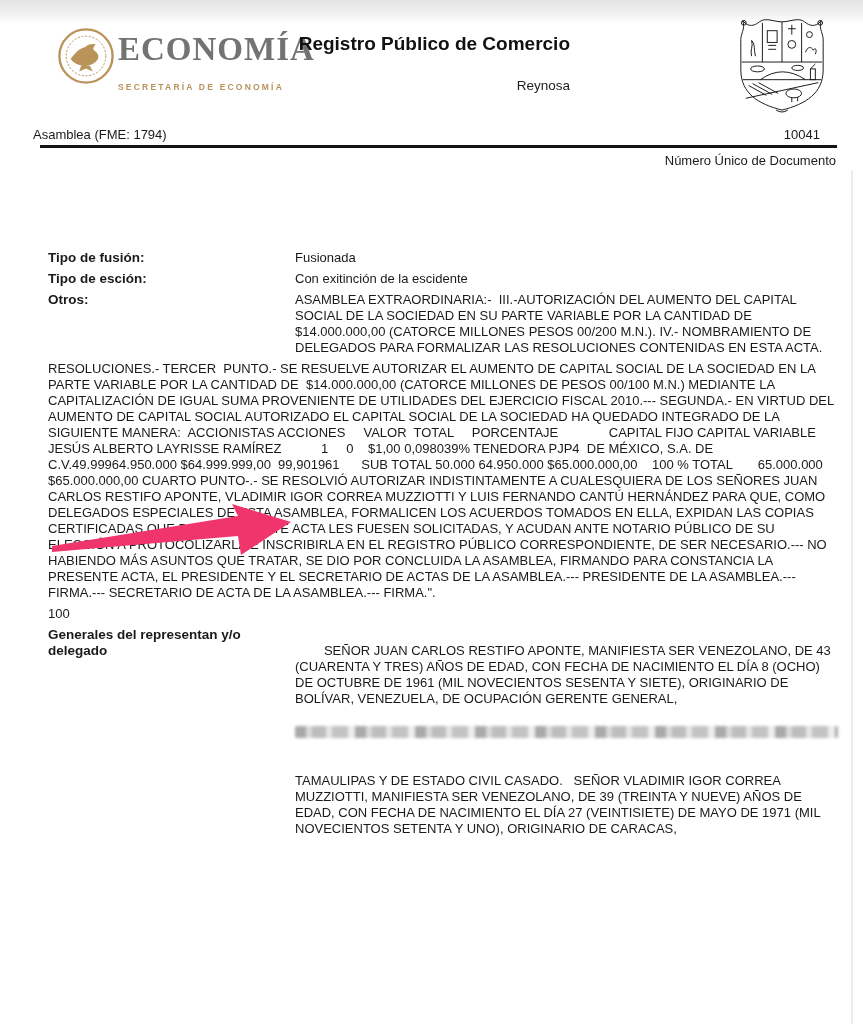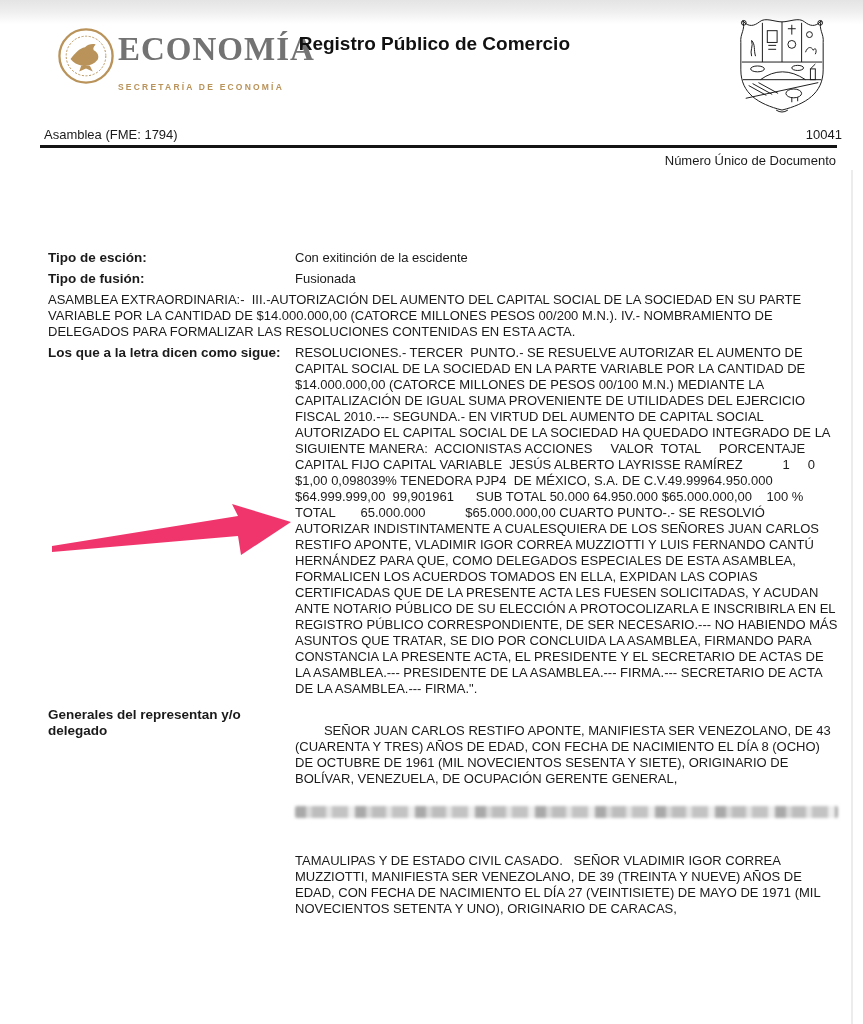--- a/index.html
+++ b/index.html
@@ -31,22 +31,22 @@
   .title-block {
     position:absolute; left:296px; top:32px; width:274px; text-align:right;
   }
   .doc-title { font-size:19px; font-weight:bold; line-height:24px; color:#111; }
   .doc-office { margin-top:22px; font-size:13.5px; color:#222; }
   .coat { position:absolute; left:733px; top:13px; }
   .coat svg line, .coat svg path, .coat svg ellipse, .coat svg rect, .coat svg circle {
     stroke:#1a1a1a; stroke-width:1; fill:none;
   }
   
-  .meta-left { position:absolute; left:44px; top:127px; font-size:13px; }
-  .meta-right { position:absolute; right:21px; top:127px; font-size:13px; }
+  .meta-left { position:absolute; left:33px; top:127px; font-size:13px; }
+  .meta-right { position:absolute; right:43px; top:127px; font-size:13px; }
   .rule { position:absolute; left:40px; right:26px; top:145px; height:3px; background:#141414; }
   .doc-number-caption { position:absolute; right:27px; top:153px; font-size:13px;padding-left:7px; }
   
   .body { position:absolute; left:48px; top:250px; width:790px; }
   .row { display:flex; margin-bottom:5px; }
   .row .label {
     width:247px; box-sizing:border-box; padding-right:10px;
     font-weight:bold; font-size:13.5px; line-height:16px;
   }
   .row .value {
@@ -82,20 +82,21 @@
       <path d="M25 40 L23 46 L30 43 L37 46 L34 40 Z" fill="#b9935a"></path>
     </svg>
   </div>
   <div class="brand">
     <div class="brand-name">ECONOMÍA</div>
     <div class="brand-sub">SECRETARÍA DE ECONOMÍA</div>
   </div>
 
   <div class="title-block">
     <div class="doc-title">Registro Público de Comercio</div>
+    <div class="doc-office">Reynosa</div>
   </div>
 
   <div class="coat">
     <svg width="98" height="102" viewBox="0 0 100 104">
       <path d="M10 8 C16 15 22 13 27 9 C33 4 42 9 50 9 C58 9 67 4 73 9
                C78 13 84 15 90 8 C87 17 93 21 92 30 L92 58 C92 82 74 93 50 99
                C26 93 8 82 8 58 L8 30 C7 21 13 17 10 8 Z" fill="#ffffff" stroke-width="1.6"></path>
       <circle cx="11" cy="10" r="2.4"></circle>
         <circle cx="89" cy="10" r="2.4"></circle>
       <line x1="9" y1="50" x2="91" y2="50"></line>
@@ -129,39 +130,40 @@
   </div>
 
   <div class="meta-left">Asamblea (FME: 1794)</div>
   <div class="meta-right">10041</div>
   <div class="rule"></div>
   <div class="doc-number-caption">Número Único de Documento</div>
 
   <div class="body">
 
     <div class="row">
+      <div class="label">Tipo de fusión:</div>
+      <div class="value">Fusionada</div>
+    </div>
+
+    <div class="row">
       <div class="label">Tipo de esción:</div>
       <div class="value">Con exitinción de la escidente</div>
     </div>
 
     <div class="row">
-      <div class="label">Tipo de fusión:</div>
-      <div class="value">Fusionada</div>
-    </div>
-
-    <div class="row">
+      <div class="label">Otros:</div>
       <div class="value">ASAMBLEA EXTRAORDINARIA:-  III.-AUTORIZACIÓN DEL AUMENTO DEL CAPITAL SOCIAL DE LA SOCIEDAD EN SU PARTE VARIABLE POR LA CANTIDAD DE $14.000.000,00 (CATORCE MILLONES PESOS 00/200 M.N.). IV.- NOMBRAMIENTO DE DELEGADOS PARA FORMALIZAR LAS RESOLUCIONES CONTENIDAS EN ESTA ACTA.</div>
     </div>
 
     <div class="row">
-      <div class="label">Los que a la letra dicen como sigue:</div>
       <div class="value">RESOLUCIONES.- TERCER  PUNTO.- SE RESUELVE AUTORIZAR EL AUMENTO DE CAPITAL SOCIAL DE LA SOCIEDAD EN LA PARTE VARIABLE POR LA CANTIDAD DE  $14.000.000,00 (CATORCE MILLONES DE PESOS 00/100 M.N.) MEDIANTE LA CAPITALIZACIÓN DE IGUAL SUMA PROVENIENTE DE UTILIDADES DEL EJERCICIO FISCAL 2010.--- SEGUNDA.- EN VIRTUD DEL AUMENTO DE CAPITAL SOCIAL AUTORIZADO EL CAPITAL SOCIAL DE LA SOCIEDAD HA QUEDADO INTEGRADO DE LA SIGUIENTE MANERA:  ACCIONISTAS ACCIONES     VALOR  TOTAL     PORCENTAJE              CAPITAL FIJO CAPITAL VARIABLE  JESÚS ALBERTO LAYRISSE RAMÍREZ           1     0    $1,00 0,098039% TENEDORA PJP4  DE MÉXICO, S.A. DE C.V.49.99964.950.000 $64.999.999,00  99,901961      SUB TOTAL 50.000 64.950.000 $65.000.000,00    100 % TOTAL       65.000.000           $65.000.000,00 CUARTO PUNTO-.- SE RESOLVIÓ AUTORIZAR INDISTINTAMENTE A CUALESQUIERA DE LOS SEÑORES JUAN CARLOS RESTIFO APONTE, VLADIMIR IGOR CORREA MUZZIOTTI Y LUIS FERNANDO CANTÚ HERNÁNDEZ PARA QUE, COMO DELEGADOS ESPECIALES DE ESTA ASAMBLEA, FORMALICEN LOS ACUERDOS TOMADOS EN ELLA, EXPIDAN LAS COPIAS CERTIFICADAS QUE DE LA PRESENTE ACTA LES FUESEN SOLICITADAS, Y ACUDAN ANTE NOTARIO PÚBLICO DE SU ELECCIÓN A PROTOCOLIZARLA E INSCRIBIRLA EN EL REGISTRO PÚBLICO CORRESPONDIENTE, DE SER NECESARIO.--- NO HABIENDO MÁS ASUNTOS QUE TRATAR, SE DIO POR CONCLUIDA LA ASAMBLEA, FIRMANDO PARA CONSTANCIA LA PRESENTE ACTA, EL PRESIDENTE Y EL SECRETARIO DE ACTAS DE LA ASAMBLEA.--- PRESIDENTE DE LA ASAMBLEA.--- FIRMA.--- SECRETARIO DE ACTA DE LA ASAMBLEA.--- FIRMA.".</div>
     </div>
 
     <div class="row">
+      <div class="value">100</div>
     </div>
 
     <div class="row">
       <div class="label">Generales del representan y/o delegado</div>
       <div class="value">
         <span>SEÑOR JUAN CARLOS RESTIFO APONTE, MANIFIESTA SER VENEZOLANO, DE 43 (CUARENTA Y TRES) AÑOS DE EDAD, CON FECHA DE NACIMIENTO EL DÍA 8 (OCHO) DE OCTUBRE DE 1961 (MIL NOVECIENTOS SESENTA Y SIETE), ORIGINARIO DE BOLÍVAR, VENEZUELA, DE OCUPACIÓN GERENTE GENERAL,</span>
         <div class="redact full"></div>
         <p class="cont-par">TAMAULIPAS Y DE ESTADO CIVIL CASADO.   SEÑOR VLADIMIR IGOR CORREA MUZZIOTTI, MANIFIESTA SER VENEZOLANO, DE 39 (TREINTA Y NUEVE) AÑOS DE EDAD, CON FECHA DE NACIMIENTO EL DÍA 27 (VEINTISIETE) DE MAYO DE 1971 (MIL NOVECIENTOS SETENTA Y UNO), ORIGINARIO DE CARACAS,</p>
         
       </div>

